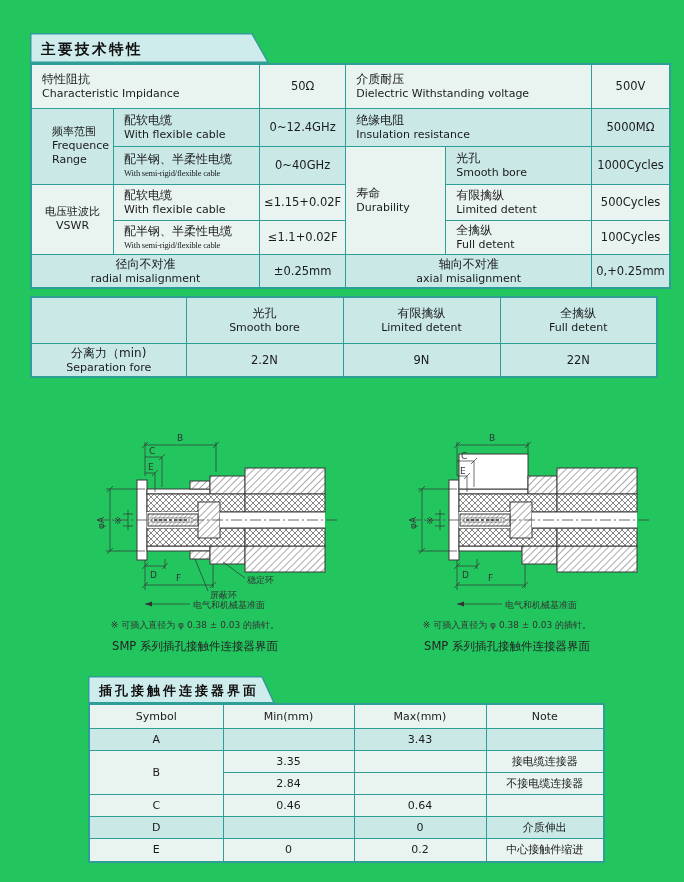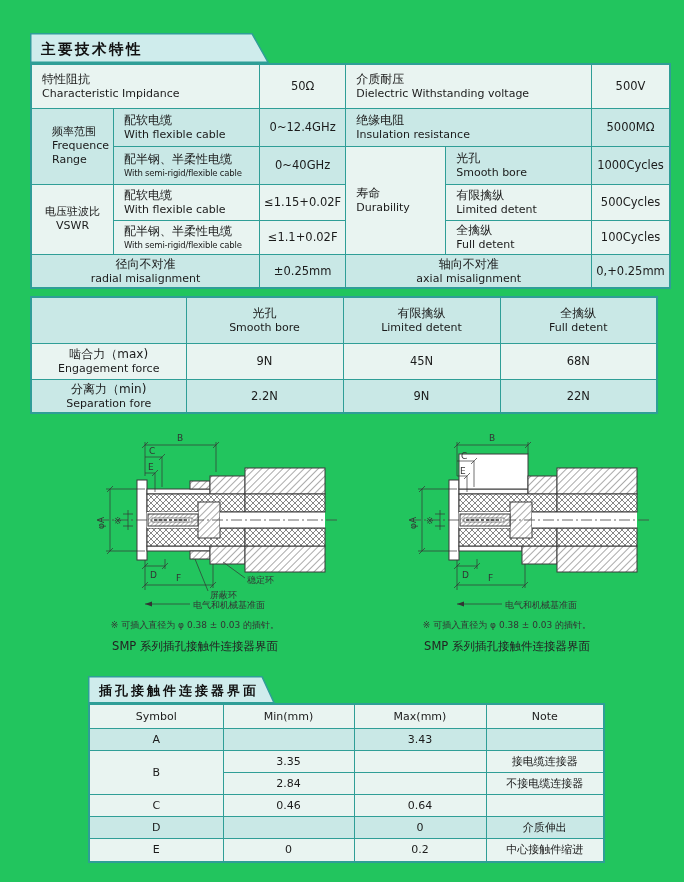--- a/index.html
+++ b/index.html
@@ -26,21 +26,21 @@
 
   
   table{border-collapse:collapse;table-layout:fixed;}
   table.spec{border:2px solid var(--bd);}
   table.spec td{border:1px solid var(--bd);padding:2px 4px;vertical-align:middle;overflow:hidden;}
   .r-light{background:var(--light);}
   .r-cyan{background:var(--cyan);}
 
   .zh{font-size:12px;line-height:1.3;}
   .en{font-size:11px;line-height:1.2;}
-  .en-sm{font-size:8.5px;letter-spacing:-0.2px;line-height:1.2;}
+  .en-sm{font-size:8.5px;letter-spacing:-0.2px;line-height:1.2;font-family:Liberation Serif, serif;}
   .val{text-align:center;font-size:11.5px;}
   .pad{padding-left:10px !important;}
   .ctr{text-align:center;}
   .small-lbl{font-size:11px;line-height:1.25;}
 
   #table1{left:30px;top:63px;}
   #table2{left:30px;top:296px;}
   #table2 td{text-align:center;}
   #table3{left:88px;top:703px;}
   #table3 td{text-align:center;font-size:11px;padding:1px 4px;}
@@ -196,29 +196,20 @@
         <div class="en">Smooth bore</div>
       </td>
       <td class="r-cyan">
         <div class="zh">有限擒纵</div>
         <div class="en">Limited detent</div>
       </td>
       <td class="r-cyan">
         <div class="zh">全擒纵</div>
         <div class="en">Full detent</div>
       </td>
-    </tr>
-    <tr style="height:36px">
-      <td class="r-light">
-        <div class="zh">啮合力（max)</div>
-        <div class="en">Engagement force</div>
-      </td>
-      <td class="r-light val">9N</td>
-      <td class="r-light val">45N</td>
-      <td class="r-light val">68N</td>
     </tr>
     <tr style="height:24px">
       <td class="r-cyan">
         <div class="zh">分离力（min)</div>
         <div class="en">Separation fore</div>
       </td>
       <td class="r-cyan val">2.2N</td>
       <td class="r-cyan val">9N</td>
       <td class="r-cyan val">22N</td>
     </tr>

